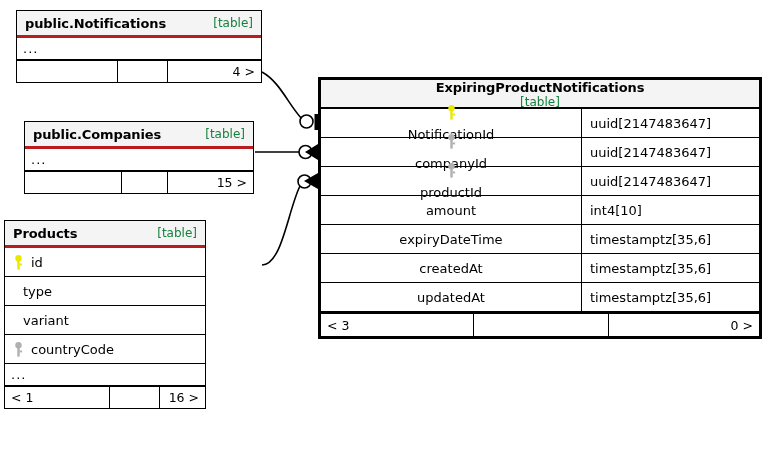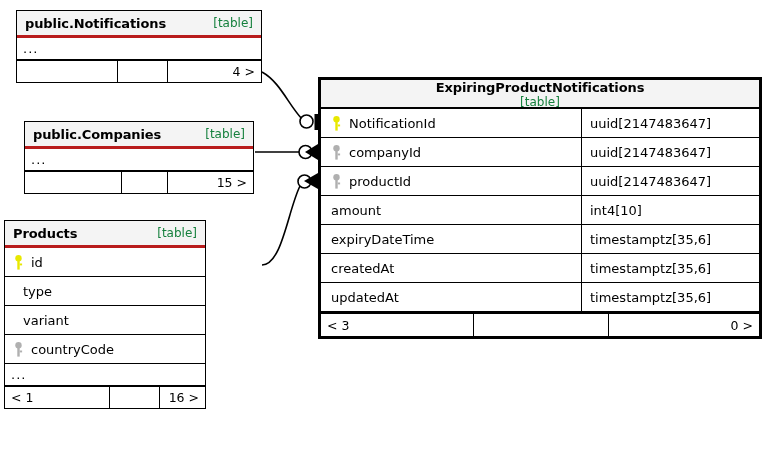--- a/index.html
+++ b/index.html
@@ -75,21 +75,21 @@
     flex: 1 1 auto;
     display: flex;
     align-items: center;
     gap: 7px;
     padding: 0 8px;
     font-size: 13px;
     min-width: 0;
     overflow: hidden;
     white-space: nowrap;
   }
-  .er-table.main .er-col-name { padding: 0 10px; }
+  .er-table.main .er-col-name { padding: 0 10px; flex-direction: column; }
   .er-col-type {
     flex: 0 0 auto;
     border-left: 1.5px solid #000000;
     padding: 0 8px;
     font-size: 13px;
     white-space: nowrap;
     display: flex;
     align-items: center;
     height: 100%;
     box-sizing: border-box;

